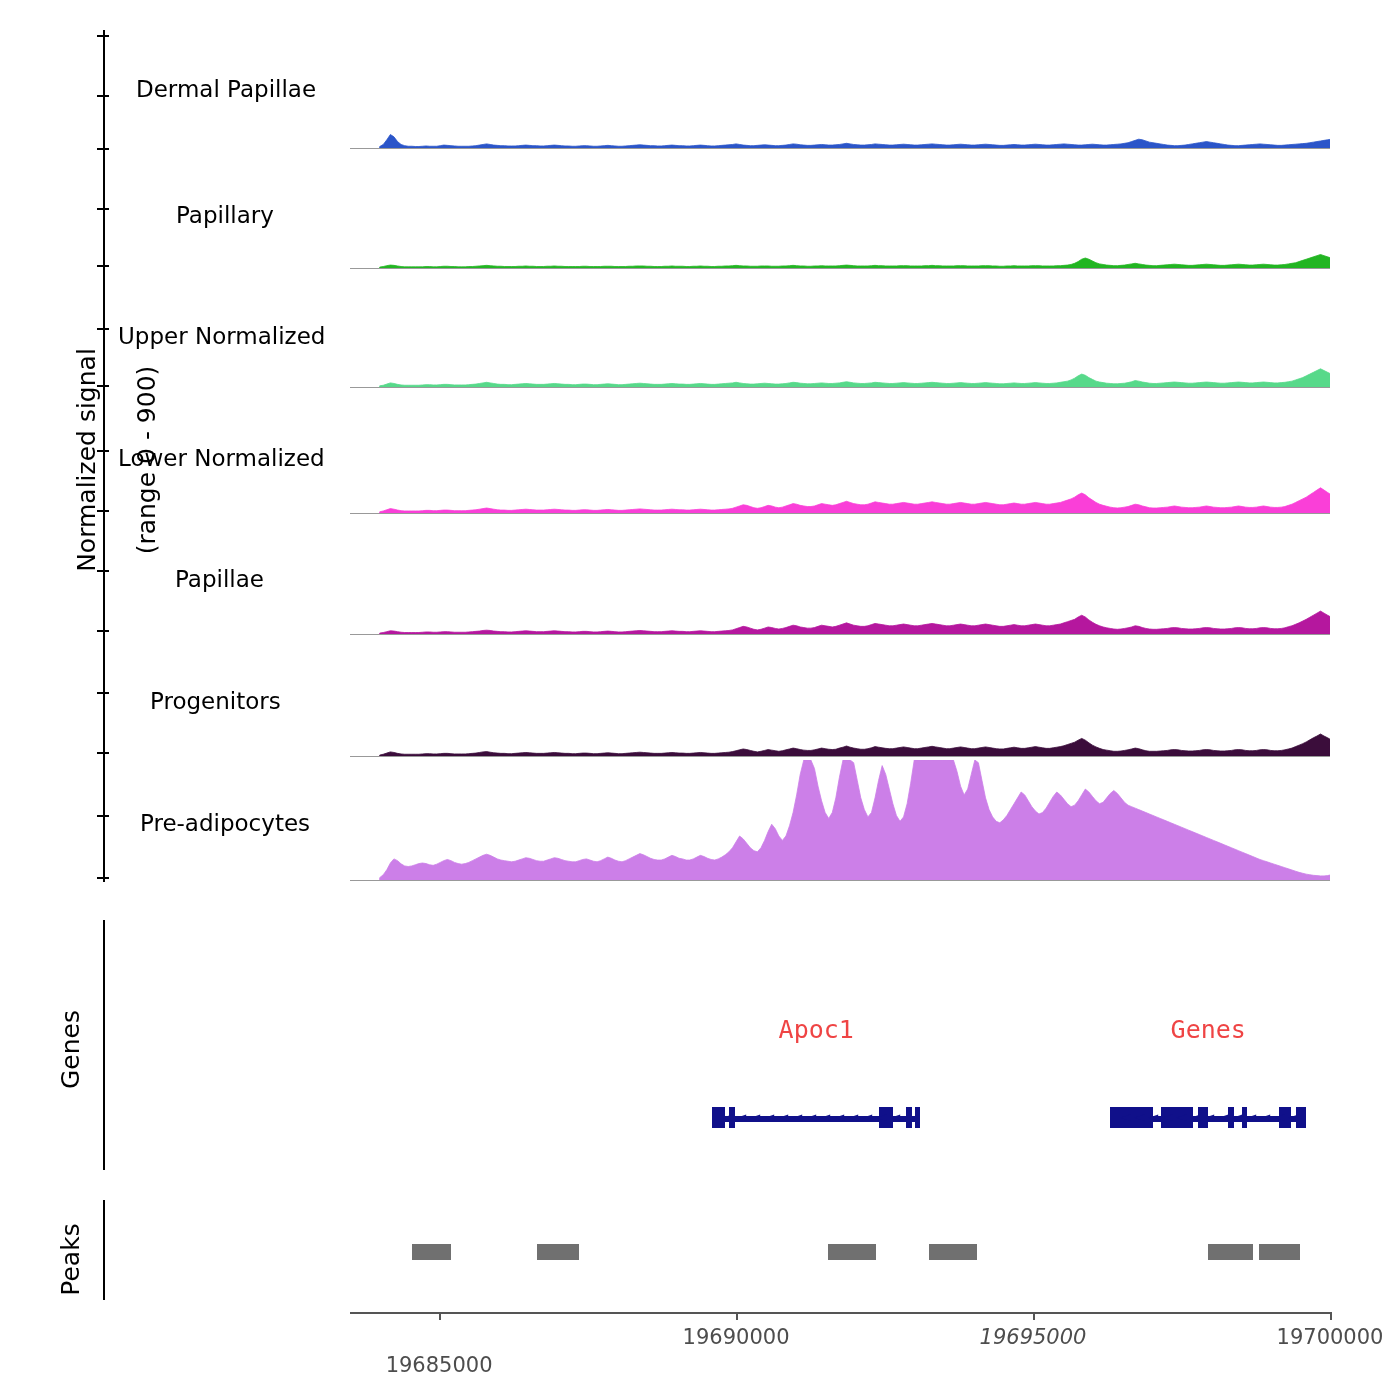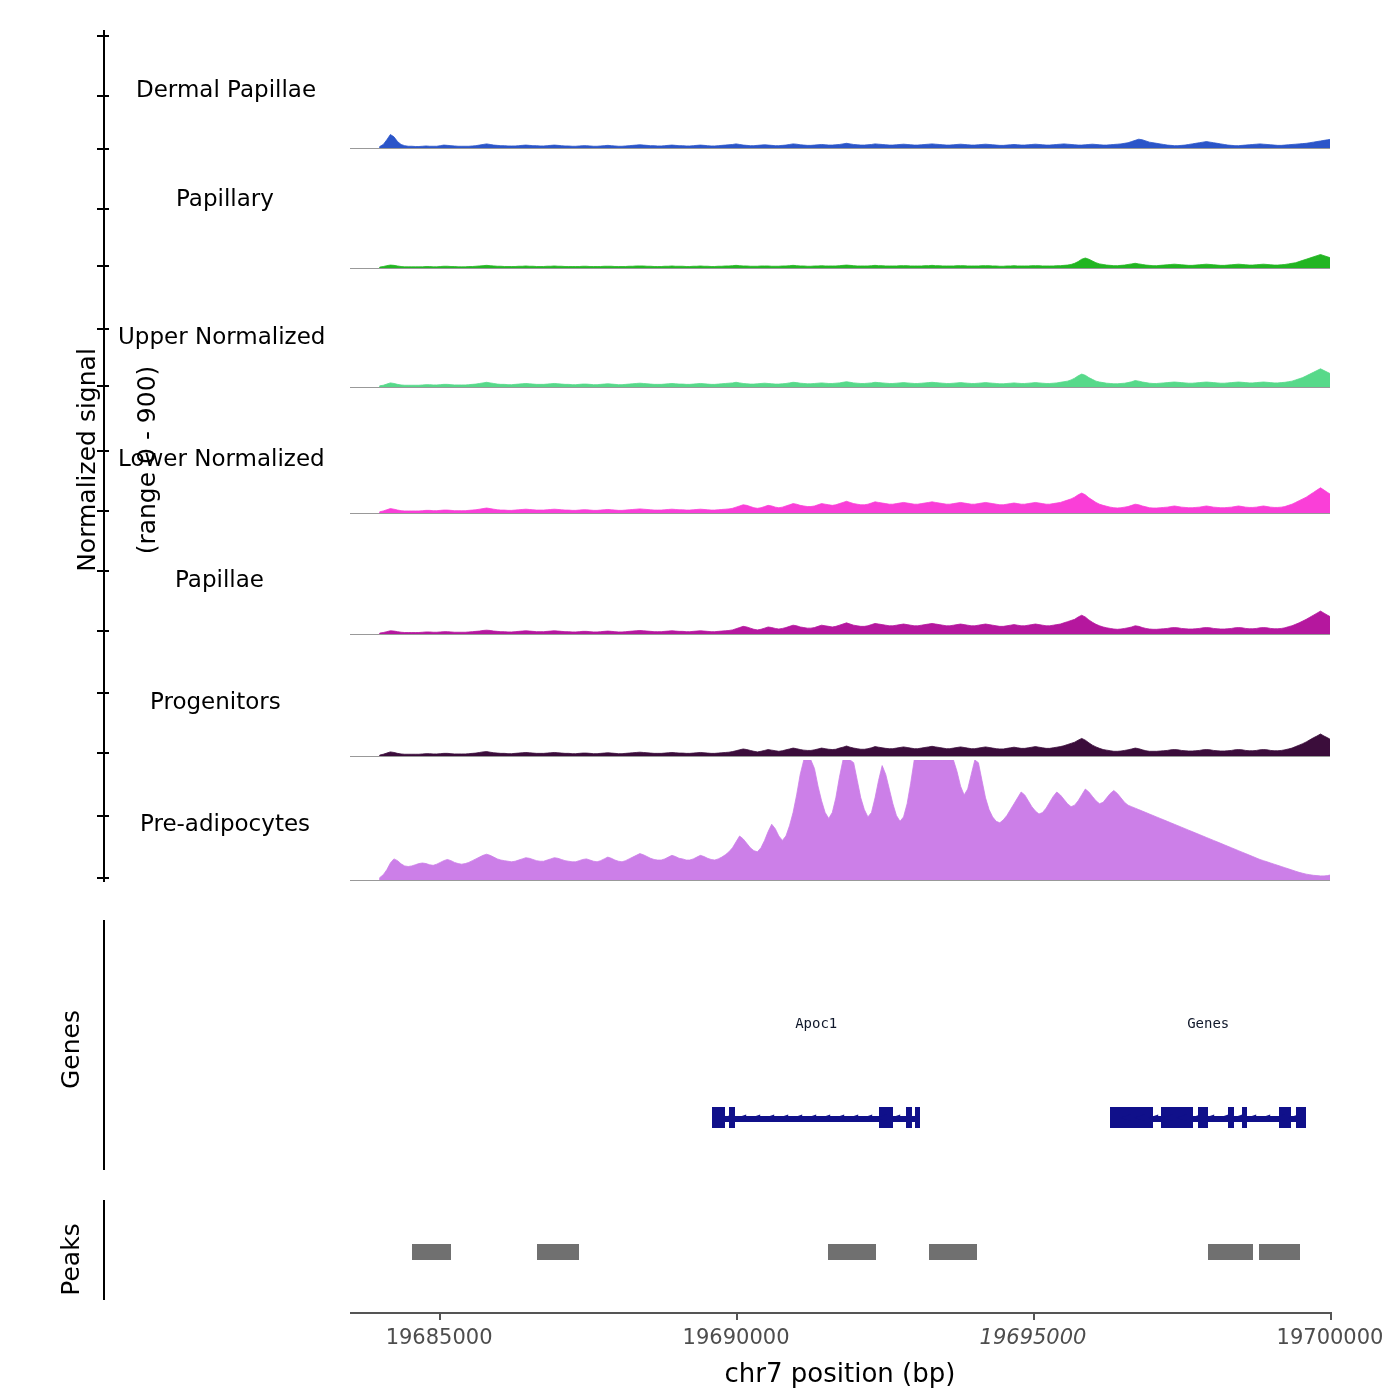--- a/index.html
+++ b/index.html
@@ -89,22 +89,22 @@
     left: 350px;
     width: 980px;
     height: 1px;
     background: #999;
   }
 
   
   .gene-name {
     position: absolute;
     font-family: "DejaVu Sans Mono", monospace;
-    font-size: 14px;
-    color: #0f172a;
+    font-size: 25px;
+    color: #ef4444;
     white-space: nowrap;
   }
   .gene-body {
     position: absolute;
     height: 6px;
     background: #10108a;
   }
   .gene-exon {
     position: absolute;
     background: #10108a;
@@ -187,21 +187,21 @@
   <div class="tick" style="left:97px; top:450px;"></div>
   <div class="tick" style="left:97px; top:510px;"></div>
   <div class="tick" style="left:97px; top:570px;"></div>
   <div class="tick" style="left:97px; top:630px;"></div>
   <div class="tick" style="left:97px; top:692px;"></div>
   <div class="tick" style="left:97px; top:752px;"></div>
   <div class="tick" style="left:97px; top:815px;"></div>
   <div class="tick" style="left:97px; top:877px;"></div>
 
   <div class="track-name" style="left:136px; top:76px;">Dermal Papillae</div>
-  <div class="track-name" style="left:176px; top:185px;text-align:center;">Papillary</div>
+  <div class="track-name" style="left:176px; top:202px;text-align:center;">Papillary</div>
   <div class="track-name" style="left:118px; top:323px;">Upper Normalized</div>
   <div class="track-name" style="left:118px; top:445px;">Lower Normalized</div>
   <div class="track-name" style="left:175px; top:566px;">Papillae</div>
   <div class="track-name" style="left:150px; top:688px;">Progenitors</div>
   <div class="track-name" style="left:140px; top:810px;">Pre-adipocytes</div>
 
   <div class="baseline" style="top:148px;"></div>
   <div class="baseline" style="top:268px;"></div>
   <div class="baseline" style="top:387px;"></div>
   <div class="baseline" style="top:513px;"></div>
@@ -295,23 +295,22 @@
       <div class="peak" style="left: 537.091px; width: 41.5758px; top: 1244px;"></div>
       <div class="peak" style="left: 828.121px; width: 47.5152px; top: 1244px;"></div>
       <div class="peak" style="left: 929.091px; width: 47.5152px; top: 1244px;"></div>
       <div class="peak" style="left: 1208.24px; width: 44.5455px; top: 1244px;"></div>
       <div class="peak" style="left: 1258.73px; width: 41.5758px; top: 1244px;"></div>
     </div>
 
   <div class="xaxis-line"></div>
   <div id="xticks-layer">
       <div class="xtick" style="left: 439.091px;"></div>
-      <div class="xticklabel" style="left: 439.091px;">19685000</div>
+      <div class="xticklabel" style="left: 439.091px; margin-top: 28px;">19685000</div>
       <div class="xtick" style="left: 736.061px;"></div>
       <div class="xticklabel" style="left: 736.061px;">19690000</div>
       <div class="xtick" style="left: 1033.03px;"></div>
       <div class="xticklabel" style="left: 1033.03px; font-style: italic;">19695000</div>
       <div class="xtick" style="left: 1330px;"></div>
       <div class="xticklabel" style="left: 1330px;">19700000</div>
     </div>
-  <div class="xaxis-title">chr7 position (bp)</div>
 
 </div>
 
 </body></html>

